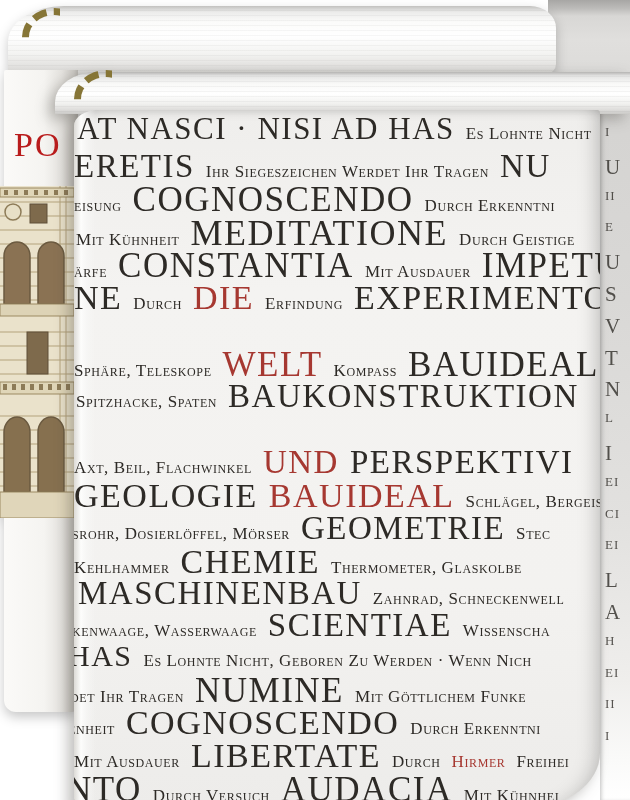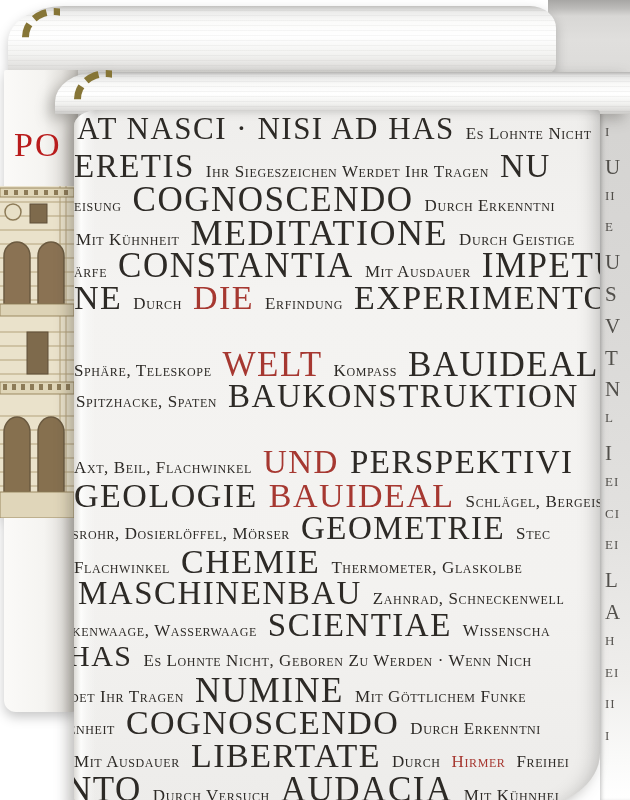--- a/index.html
+++ b/index.html
@@ -162,21 +162,21 @@
           <div class="cline" style="left: 0px; top: 40px; font-size: 33px;"><span class="wbig">ERETIS</span><span class="wsmall">Ihr Siegeszeichen Werdet Ihr Tragen</span><span class="wbig">NU</span></div>
           <div class="cline" style="left: 0px; top: 72px; font-size: 35px;"><span class="wsmall">eisung</span><span class="wbig">COGNOSCENDO</span><span class="wsmall">Durch Erkenntni</span></div>
           <div class="cline" style="left: 2px; top: 105px; font-size: 36px;"><span class="wsmall">Mit Kühnheit</span><span class="wbig">MEDITATIONE</span><span class="wsmall">Durch Geistige</span></div>
           <div class="cline" style="left: 0px; top: 138px; font-size: 35px;"><span class="wsmall">ärfe</span><span class="wbig">CONSTANTIA</span><span class="wsmall">Mit Ausdauer</span><span class="wbig">IMPETU</span></div>
           <div class="cline" style="left: 0px; top: 171px; font-size: 34px;"><span class="wbig">NE</span><span class="wsmall">Durch</span><span class="wbig red">DIE</span><span class="wsmall">Erfindung</span><span class="wbig">EXPERIMENTO</span></div>
           <div class="cline" style="left: 0px; top: 237px; font-size: 35px;"><span class="wsmall">Sphäre, Teleskope</span><span class="wbig red">WELT</span><span class="wsmall">Kompass</span><span class="wbig">BAUIDEAL</span></div>
           <div class="cline" style="left: 2px; top: 270px; font-size: 33px;"><span class="wsmall">Spitzhacke, Spaten</span><span class="wbig">BAUKONSTRUKTION</span></div>
           <div class="cline" style="left: 0px; top: 336px; font-size: 33px;"><span class="wsmall">Axt, Beil, Flachwinkel</span><span class="wbig red">UND</span><span class="wbig">PERSPEKTIVI</span></div>
           <div class="cline" style="left: 0px; top: 369px; font-size: 34px;"><span class="wbig">GEOLOGIE</span><span class="wbig red">BAUIDEAL</span><span class="wsmall">Schlägel, Bergeise</span></div>
           <div class="cline" style="left: -2px; top: 402px; font-size: 33px;"><span class="wsmall">srohr, Dosierlöffel, Mörser</span><span class="wbig">GEOMETRIE</span><span class="wsmall">Stec</span></div>
-          <div class="cline" style="left: 0px; top: 435px; font-size: 34px;"><span class="wsmall">Flachwinkel</span><span class="wbig">CHEMIE</span><span class="wsmall">Thermometer, Glaskolbe</span></div>
+          <div class="cline" style="left: 0px; top: 435px; font-size: 34px;"><span class="wsmall">Kehlhammer</span><span class="wbig">CHEMIE</span><span class="wsmall">Thermometer, Glaskolbe</span></div>
           <div class="cline" style="left: 4px; top: 467px; font-size: 33px;"><span class="wbig">MASCHINENBAU</span><span class="wsmall">Zahnrad, Schneckenwell</span></div>
           <div class="cline" style="left: -2px; top: 499px; font-size: 33px; text-align: center;"><span class="wsmall">kenwaage, Wasserwaage</span><span class="wbig">SCIENTIAE</span><span class="wsmall">Wissenscha</span></div>
           <div class="cline" style="left: -6px; top: 531px; font-size: 30px;"><span class="wbig">HAS</span><span class="wsmall">Es Lohnte Nicht, Geboren Zu Werden · Wenn Nich</span></div>
           <div class="cline" style="left: -4px; top: 563px; font-size: 35px;"><span class="wsmall">det Ihr Tragen</span><span class="wbig">NUMINE</span><span class="wsmall">Mit Göttlichem Funke</span></div>
           <div class="cline" style="left: -6px; top: 596px; font-size: 34px;"><span class="wsmall">enheit</span><span class="wbig">COGNOSCENDO</span><span class="wsmall">Durch Erkenntni</span></div>
           <div class="cline" style="left: 0px; top: 629px; font-size: 34px;"><span class="wsmall">Mit Ausdauer</span><span class="wbig">LIBERTATE</span><span class="wsmall">Durch</span><span class="wsmall red">Hirmer</span><span class="wsmall">Freihei</span></div>
           <div class="cline" style="left: -8px; top: 662px; font-size: 35px;"><span class="wbig">NTO</span><span class="wsmall">Durch Versuch</span><span class="wbig">AUDACIA</span><span class="wsmall">Mit Kühnhei</span></div>
         </div>
     </div>
   </div>

